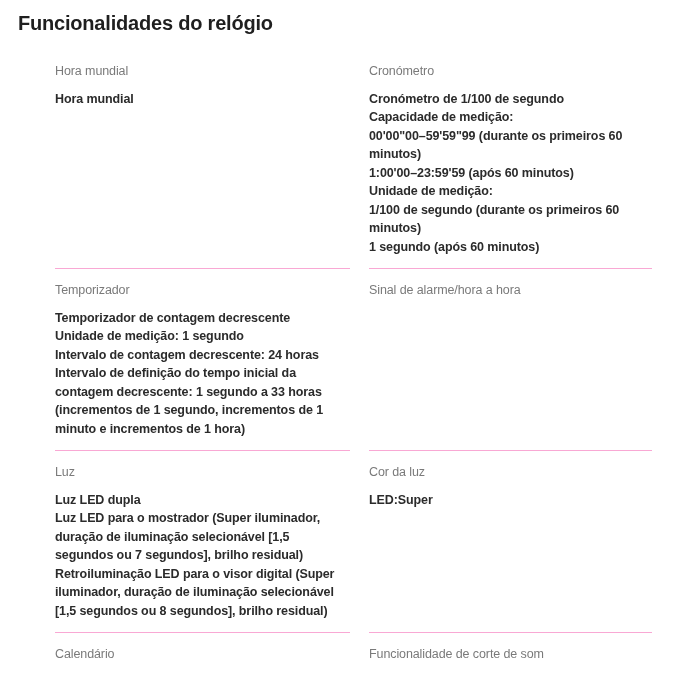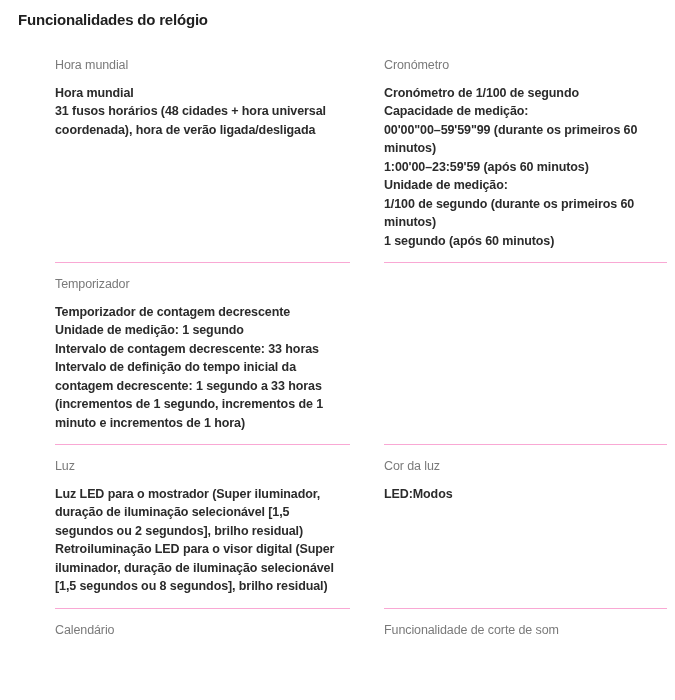--- a/index.html
+++ b/index.html
@@ -11,35 +11,35 @@
     overflow: hidden;
     font-family: "Liberation Sans", sans-serif;
     -webkit-font-smoothing: antialiased;
   }
   .page {
     padding: 11px 0 0 18px;
     box-sizing: border-box;
     width: 675px;
   }
   .page-title {
-    font-size: 15px;
+    font-size: 20px;
     font-weight: 700;
     color: #1f1f1f;
     letter-spacing: -0.2px;
     margin: 0;
     line-height: 1.2;
   }
   .spec-grid {
     margin: 15px 0 0 37px;
     width: 605px;
   }
   .spec-row {
     display: grid;
     grid-template-columns: 295px 283px;
-    column-gap: 34px;
+    column-gap: 19px;
     align-items: stretch;
   }
   .spec-row.r1 { min-height: 183px; }
   .spec-row.r2 { min-height: 138px; }
   .spec-row.r3 { min-height: 141px; }
   .spec-row.r4 { min-height: 60px; }
   .spec-cell {
     padding: 14px 0 12px 0;
     box-sizing: border-box;
   }
@@ -69,21 +69,20 @@
 <div class="page">
   <h2 class="page-title">Funcionalidades do relógio</h2>
 
   <div class="spec-grid">
 
     <div class="spec-row r1">
       <section class="spec-cell">
         <h3 class="sec-heading">Hora mundial</h3>
         <div class="sec-body">
           <p class="spec-line">Hora mundial</p>
-          <p class="spec-line">31 fusos horários (48 cidades + hora universal coordenada), hora de verão ligada/desligada</p>
         </div>
       </section>
       <section class="spec-cell">
         <h3 class="sec-heading">Cronómetro</h3>
         <div class="sec-body">
           <p class="spec-line">Cronómetro de 1/100 de segundo</p>
           <p class="spec-line">Capacidade de medição:</p>
           <p class="spec-line">00'00"00–59'59"99 (durante os primeiros 60 minutos)</p>
           <p class="spec-line">1:00'00–23:59'59 (após 60 minutos)</p>
           <p class="spec-line">Unidade de medição:</p>
@@ -92,40 +91,42 @@
         </div>
       </section>
     </div>
 
     <div class="spec-row r2 bordered">
       <section class="spec-cell">
         <h3 class="sec-heading">Temporizador</h3>
         <div class="sec-body">
           <p class="spec-line">Temporizador de contagem decrescente</p>
           <p class="spec-line">Unidade de medição: 1 segundo</p>
-          <p class="spec-line">Intervalo de contagem decrescente: 33 horas</p>
+          <p class="spec-line">Intervalo de contagem decrescente: 24 horas</p>
           <p class="spec-line">Intervalo de definição do tempo inicial da contagem decrescente: 1 segundo a 33 horas (incrementos de 1 segundo, incrementos de 1 minuto e incrementos de 1 hora)</p>
         </div>
       </section>
       <section class="spec-cell">
+        <h3 class="sec-heading">Sinal de alarme/hora a hora</h3>
       </section>
     </div>
 
     <div class="spec-row r3 bordered">
       <section class="spec-cell">
         <h3 class="sec-heading">Luz</h3>
         <div class="sec-body">
-          <p class="spec-line">Luz LED para o mostrador (Super iluminador, duração de iluminação selecionável [1,5 segundos ou 2 segundos], brilho residual)</p>
+          <p class="spec-line">Luz LED dupla</p>
+          <p class="spec-line">Luz LED para o mostrador (Super iluminador, duração de iluminação selecionável [1,5 segundos ou 7 segundos], brilho residual)</p>
           <p class="spec-line">Retroiluminação LED para o visor digital (Super iluminador, duração de iluminação selecionável [1,5 segundos ou 8 segundos], brilho residual)</p>
         </div>
       </section>
       <section class="spec-cell">
         <h3 class="sec-heading">Cor da luz</h3>
         <div class="sec-body">
-          <p class="spec-line">LED:Modos</p>
+          <p class="spec-line">LED:Super</p>
         </div>
       </section>
     </div>
 
     <div class="spec-row r4 bordered">
       <section class="spec-cell">
         <h3 class="sec-heading">Calendário</h3>
 
       </section>
       <section class="spec-cell">

